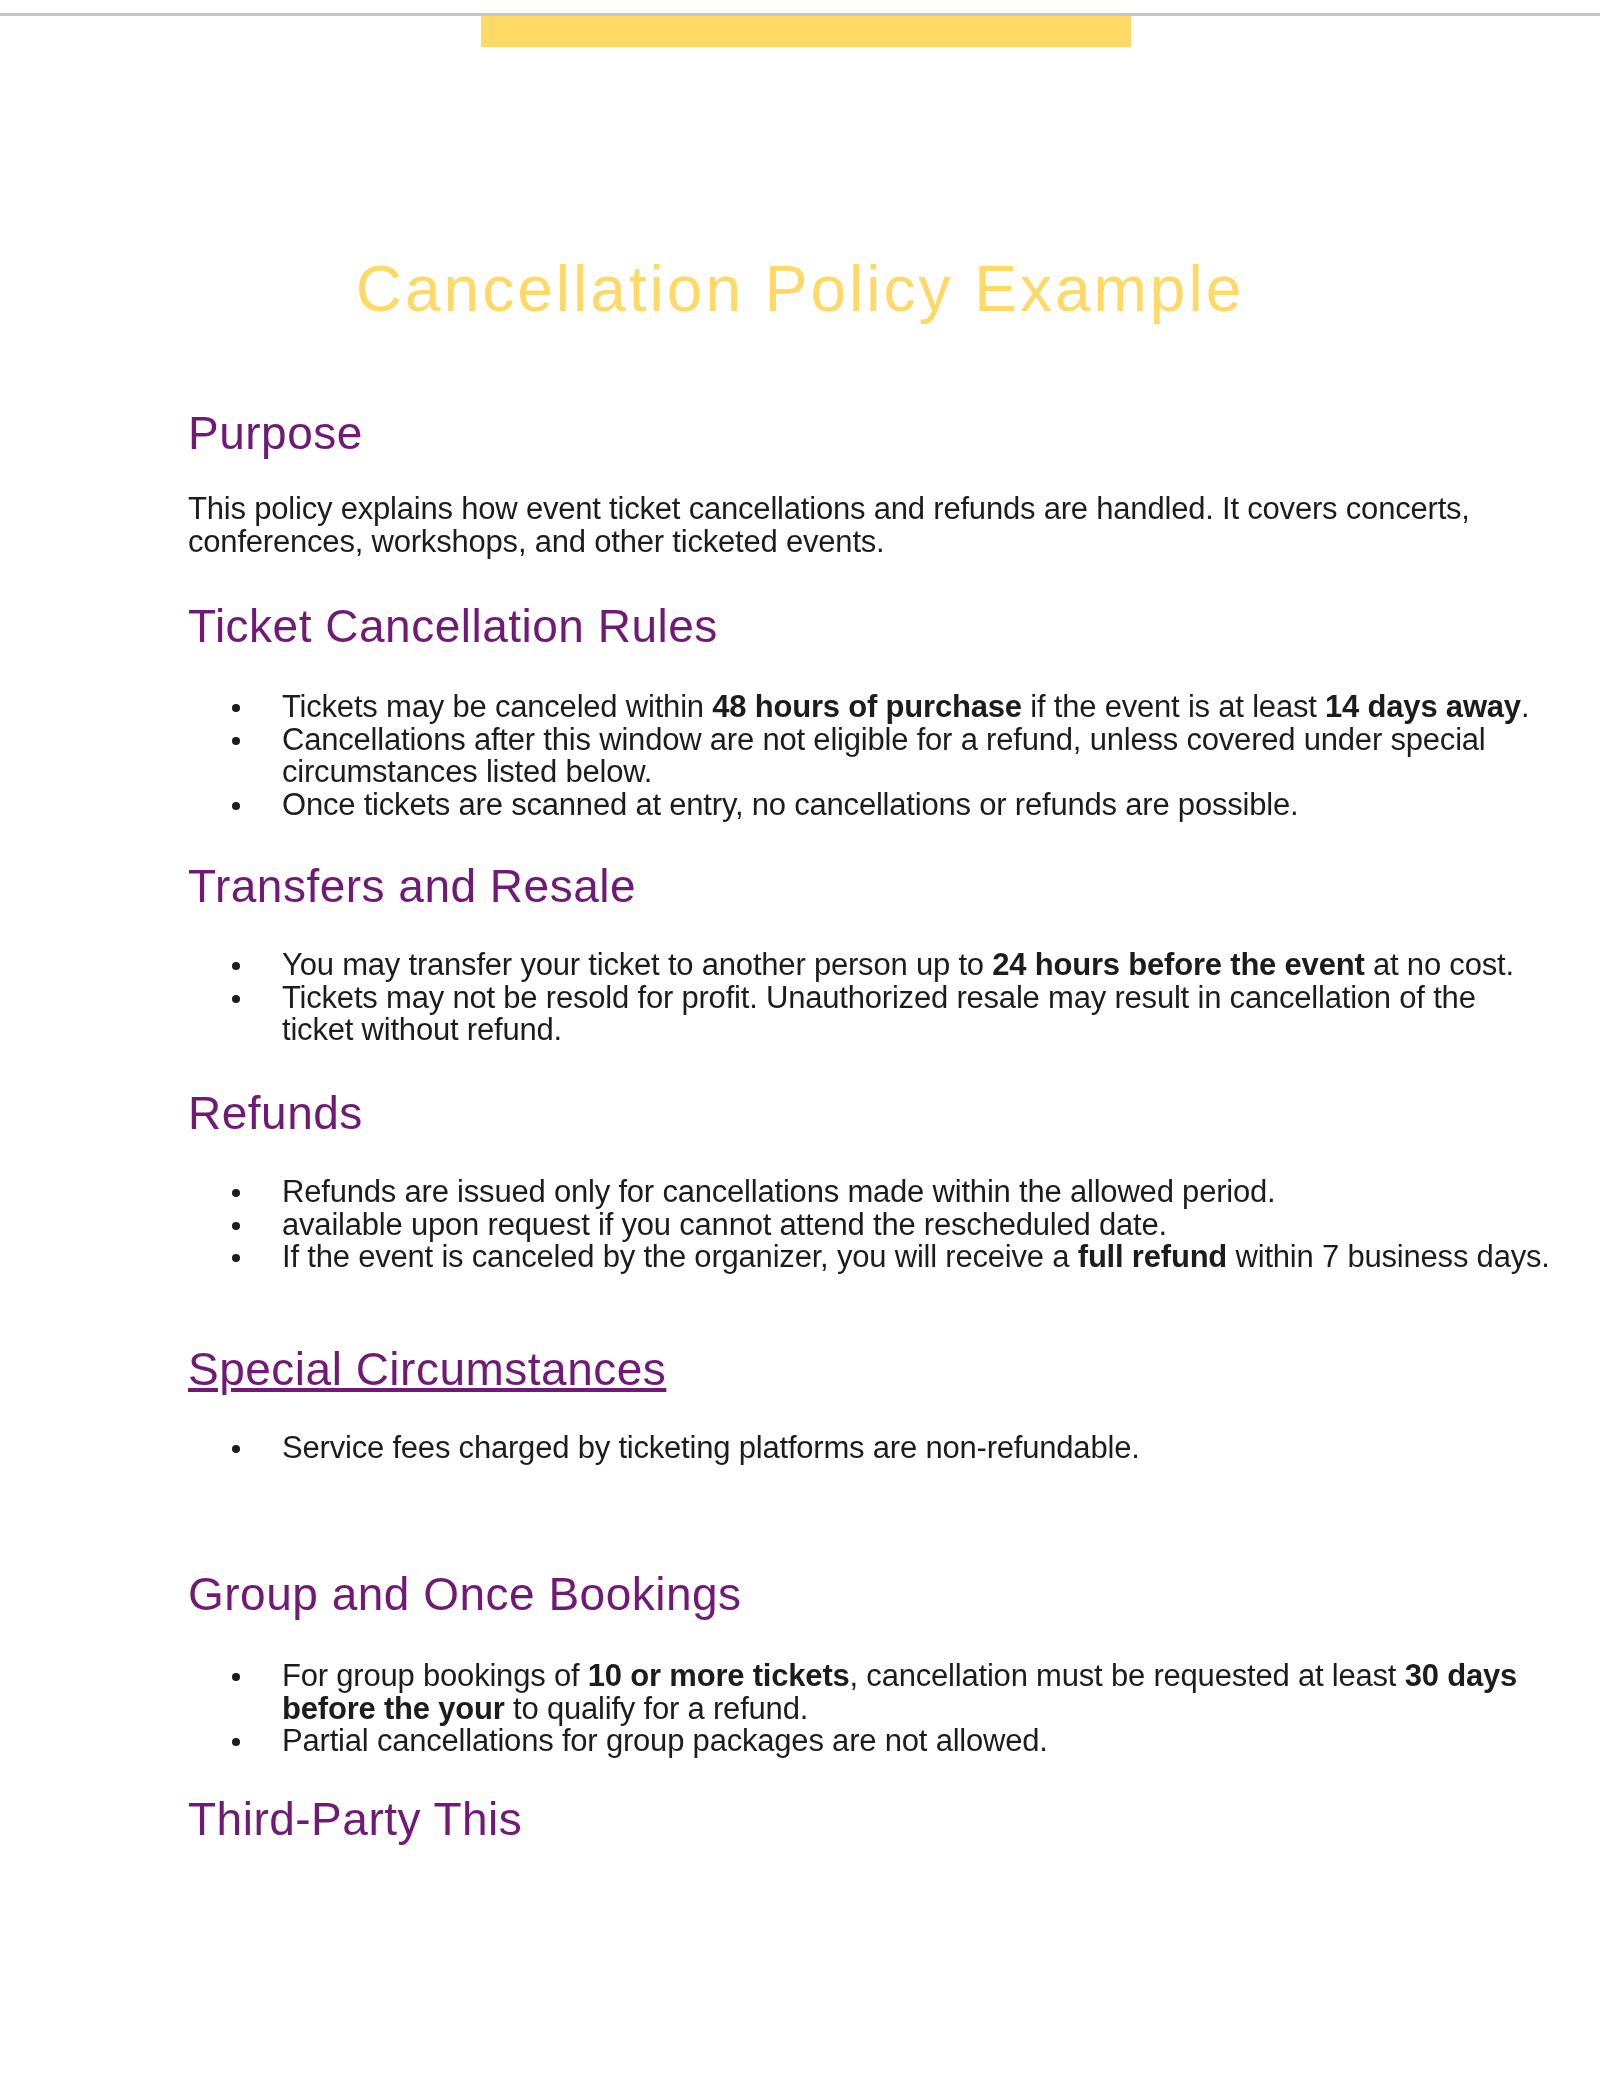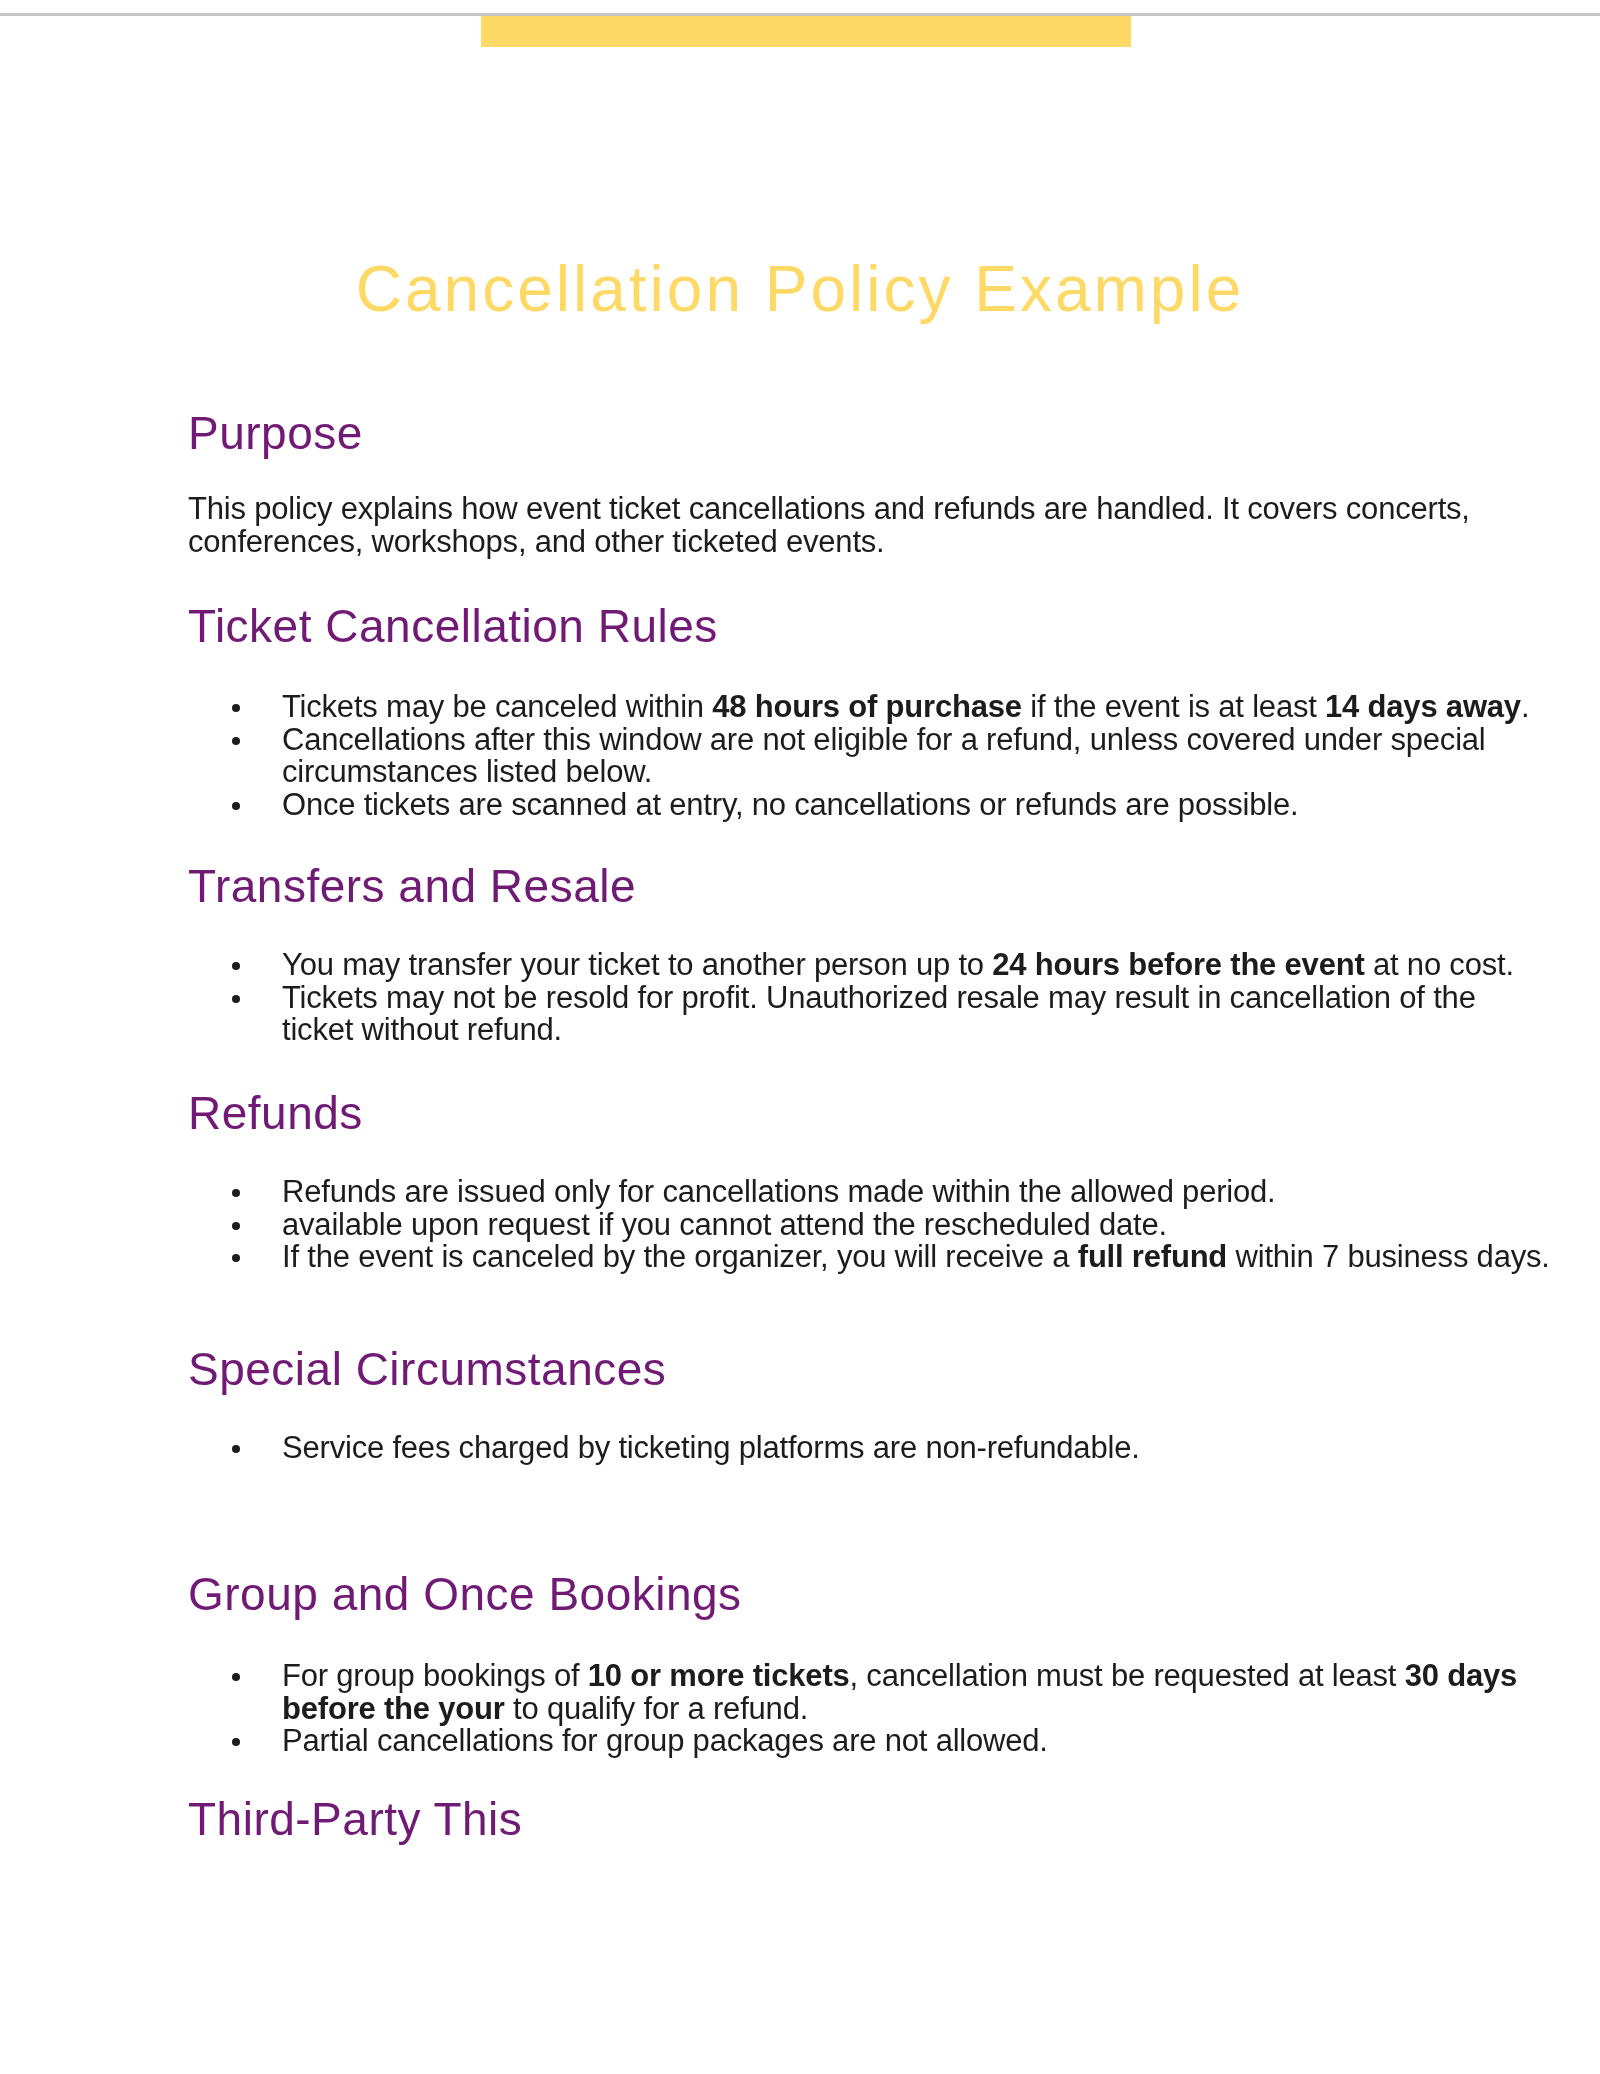--- a/index.html
+++ b/index.html
@@ -101,21 +101,21 @@
       </div>
       <div class="bullet-item">
         <span class="bullet-marker"></span>
         <div class="text-line"><span>available upon request if you cannot attend the rescheduled date.</span></div>
       </div>
       <div class="bullet-item">
         <span class="bullet-marker"></span>
         <div class="text-line"><span>If the event is canceled by the organizer, you will receive a </span><span class="bold">full refund</span><span> within 7 business days.</span></div>
       </div>
     </div>
-    <div class="section-heading" style="top: 1328px;">Special Circumstances</div>
+    <div class="section-heading" style="top: 1328px; text-decoration: underline;">Special Circumstances</div>
     <div class="bullet-list" style="top: 1419px;">
       <div class="bullet-item">
         <span class="bullet-marker"></span>
         <div class="text-line"><span>Service fees charged by ticketing platforms are non-refundable.</span></div>
       </div>
     </div>
     <div class="section-heading" style="top: 1553px;">Group and Once Bookings</div>
     <div class="bullet-list" style="top: 1647px;">
       <div class="bullet-item">
         <span class="bullet-marker"></span>

